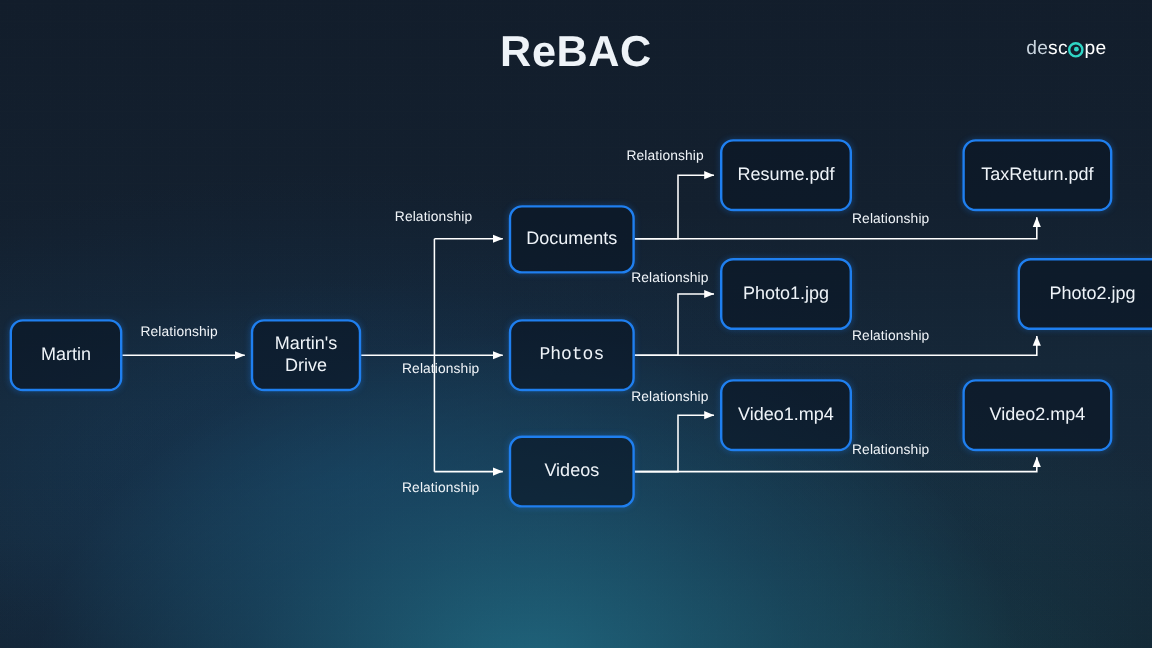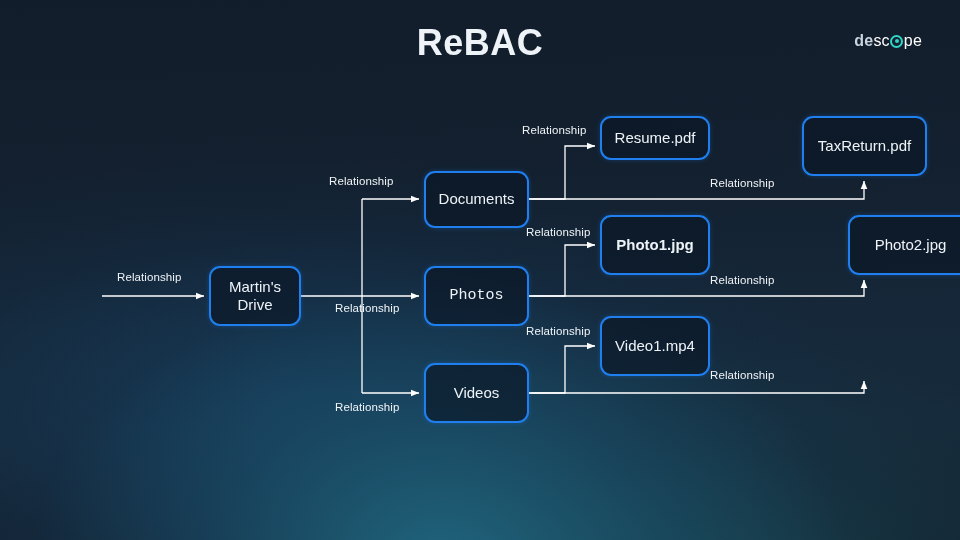--- a/index.html
+++ b/index.html
@@ -46,21 +46,21 @@
   #logo {
     position: absolute;
     top: 33px;
     right: 38px;
     display: flex;
     align-items: center;
     font-size: 16px;
     letter-spacing: 0.2px;
     line-height: 1;
   }
-  #logo .lg-light { color: #c9d4de; font-weight: 700; }
+  #logo .lg-light { color: #c9d4de; font-weight: 400; }
   #logo .lg-bold  { color: #ffffff; font-weight: 400; }
   #logo .lg-mark {
     position: relative;
     display: inline-block;
     width: 13px;
     height: 13px;
     border-radius: 50%;
     border: 2px solid #2fd6c6;
     margin: 0 0.5px;
     box-sizing: border-box;
@@ -142,30 +142,32 @@
       <path d="M362,393 L419,393" marker-end="url(#arrR)"></path>
       <path d="M529,199 L565,199 L565,146 L595,146" marker-end="url(#arrR)"></path>
       <path d="M529,199 L864,199 L864,181" marker-end="url(#arrU)"></path>
       <path d="M529,296 L565,296 L565,245 L595,245" marker-end="url(#arrR)"></path>
       <path d="M529,296 L864,296 L864,280" marker-end="url(#arrU)"></path>
       <path d="M529,393 L565,393 L565,346 L595,346" marker-end="url(#arrR)"></path>
       <path d="M529,393 L864,393 L864,381" marker-end="url(#arrU)"></path>
     </g>
   </svg>
 
+  <div class="node" style="left:8px;   top:266px; width:94px;  height:60px;">Martin</div>
   <div class="node" style="left:209px; top:266px; width:92px;  height:60px; white-space:pre-line;">Martin's
 Drive</div>
   <div class="node" style="left:424px; top:171px; width:105px; height:57px;">Documents</div>
   <div class="node" style="left:424px; top:266px; width:105px; height:60px;font-family:Liberation Mono, monospace;">Photos</div>
   <div class="node" style="left:424px; top:363px; width:105px; height:60px;">Videos</div>
-  <div class="node" style="left:600px; top:116px; width:110px; height:44px;">Resume.pdf</div>
+  <div class="node" style="left:600px; top:116px; width:110px; height:60px;">Resume.pdf</div>
   <div class="node" style="left:802px; top:116px; width:125px; height:60px;">TaxReturn.pdf</div>
-  <div class="node" style="left:600px; top:215px; width:110px; height:60px;font-weight:bold;">Photo1.jpg</div>
+  <div class="node" style="left:600px; top:215px; width:110px; height:60px;">Photo1.jpg</div>
   <div class="node" style="left:828px; top:215px; width:125px; height:60px;margin-left:20px;">Photo2.jpg</div>
   <div class="node" style="left:600px; top:316px; width:110px; height:60px;text-align:center;">Video1.mp4</div>
+  <div class="node" style="left:802px; top:316px; width:125px; height:60px;">Video2.mp4</div>
 
   <div class="edge-label" style="left:117px; top:271px;">Relationship</div>
   <div class="edge-label" style="left:329px; top:175px;">Relationship</div>
   <div class="edge-label" style="left:335px; top:302px;">Relationship</div>
   <div class="edge-label" style="left:335px; top:401px;">Relationship</div>
   <div class="edge-label" style="left:522px; top:124px;">Relationship</div>
   <div class="edge-label" style="left:710px; top:177px;">Relationship</div>
   <div class="edge-label" style="left:526px; top:226px;">Relationship</div>
   <div class="edge-label" style="left:710px; top:274px;">Relationship</div>
   <div class="edge-label" style="left:526px; top:325px;">Relationship</div>

